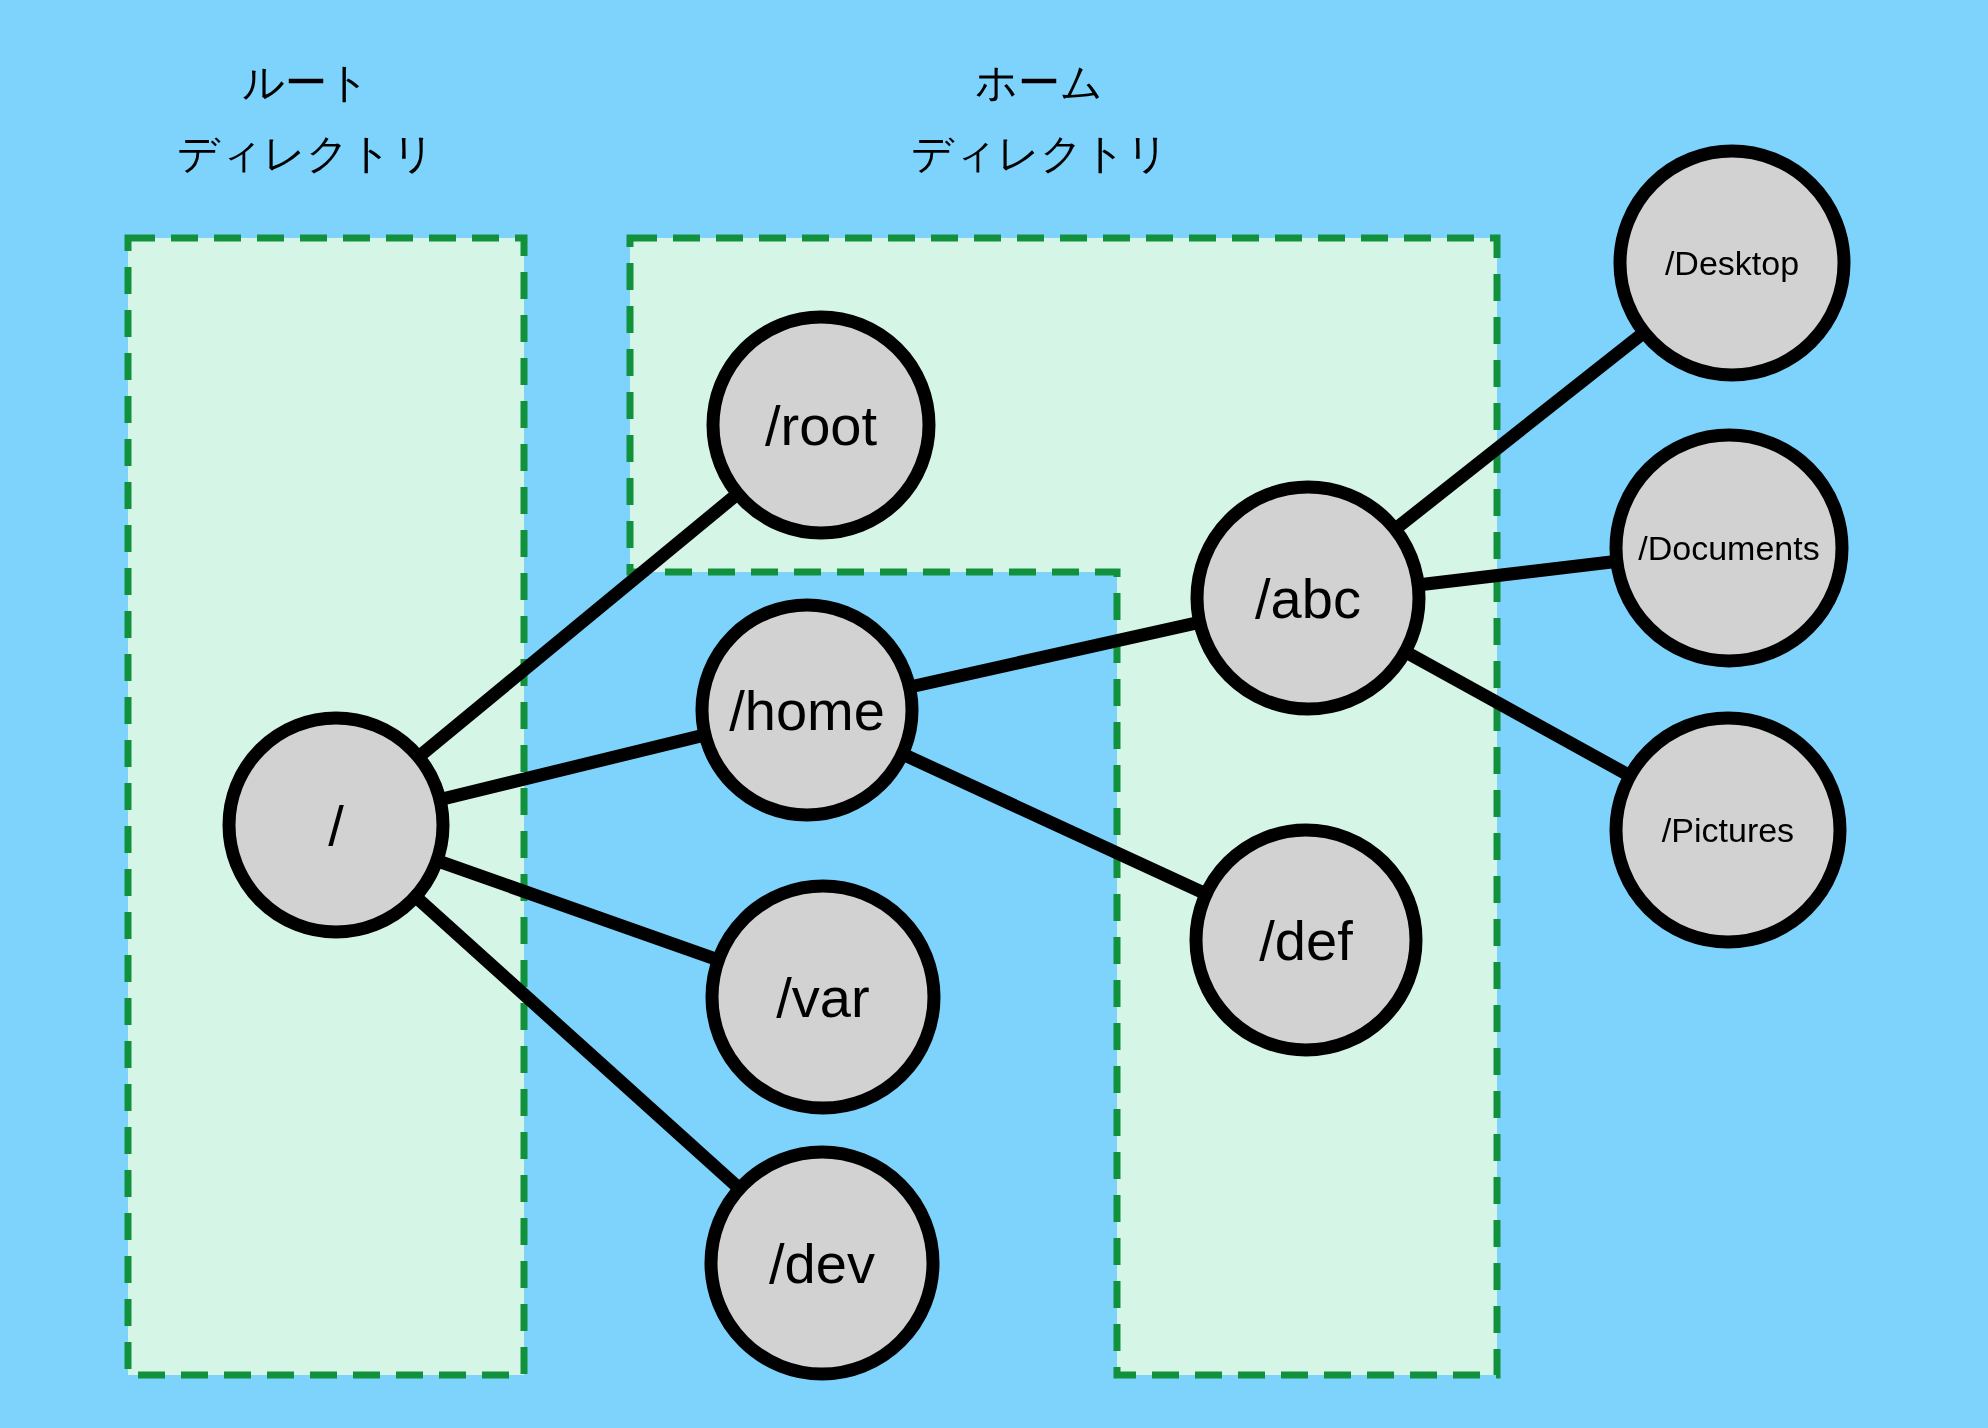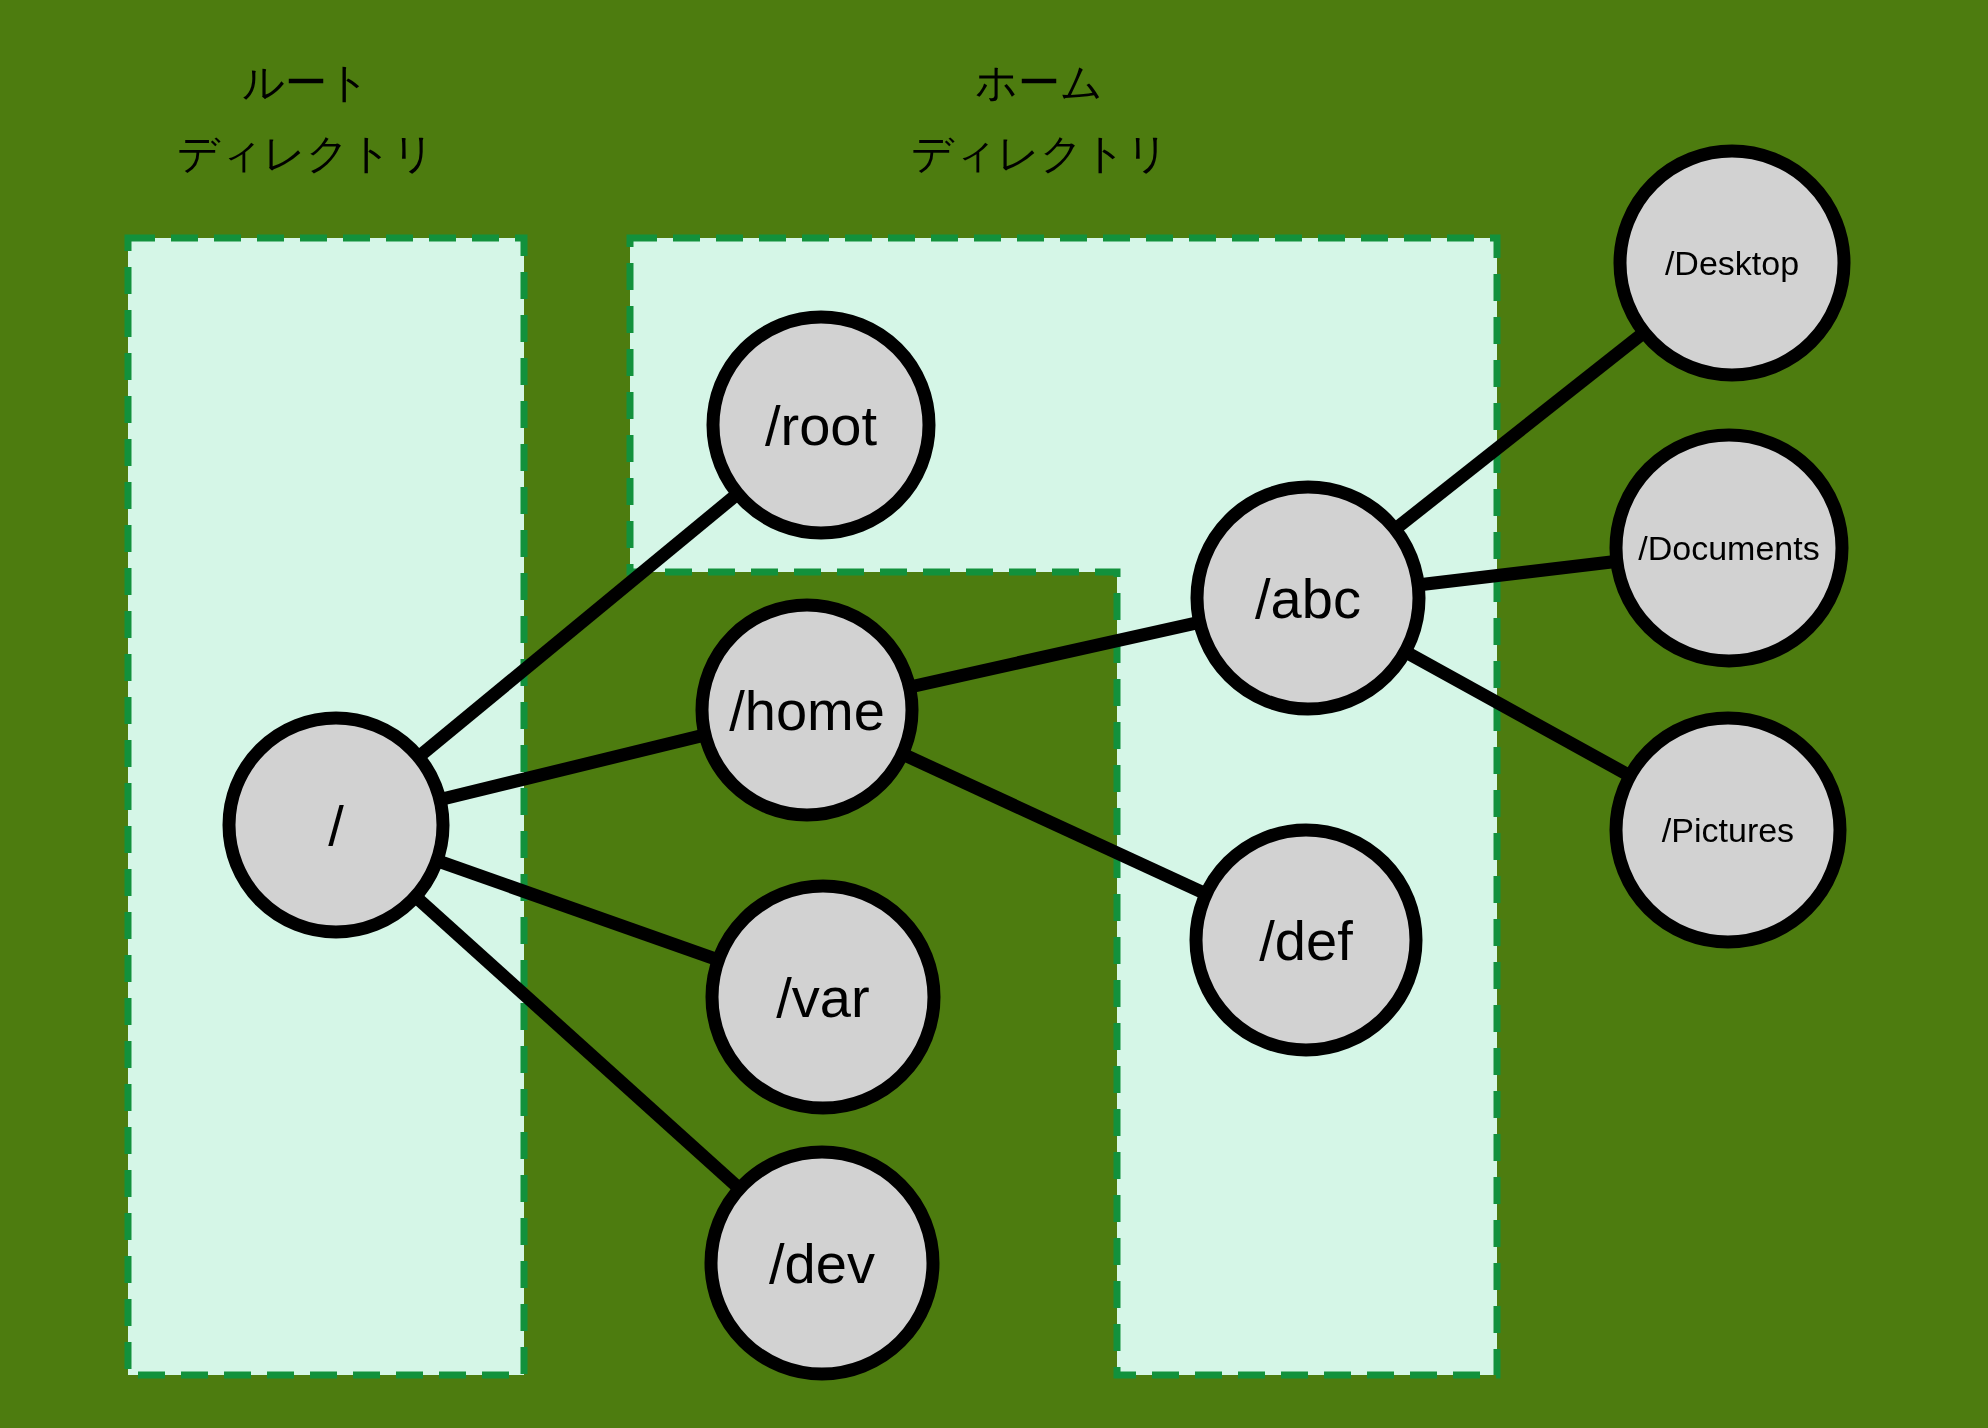--- a/index.html
+++ b/index.html
@@ -1,20 +1,20 @@
 <!DOCTYPE html>
 <html><head>
 <meta charset="utf-8">
 <style>
   html, body { margin: 0; padding: 0; background: #ffffff; }
   .stage {
     position: relative;
     width: 1988px;
     height: 1428px;
-    background: #4d7c0f;
+    background: #7dd3fc;
     overflow: hidden;
     font-family: "Liberation Sans", "DejaVu Sans", sans-serif;
   }
   .stage svg { display: block; width: 1988px; height: 1428px; }
   text { font-family: "Liberation Sans", "DejaVu Sans", sans-serif; }
   .region-title { font-size: 42px; fill: #000000; }
   .node-label-large { font-size: 56px; fill: #000000; }
   .node-label-small { font-size: 34px; fill: #000000; }
 </style>
 </head>

